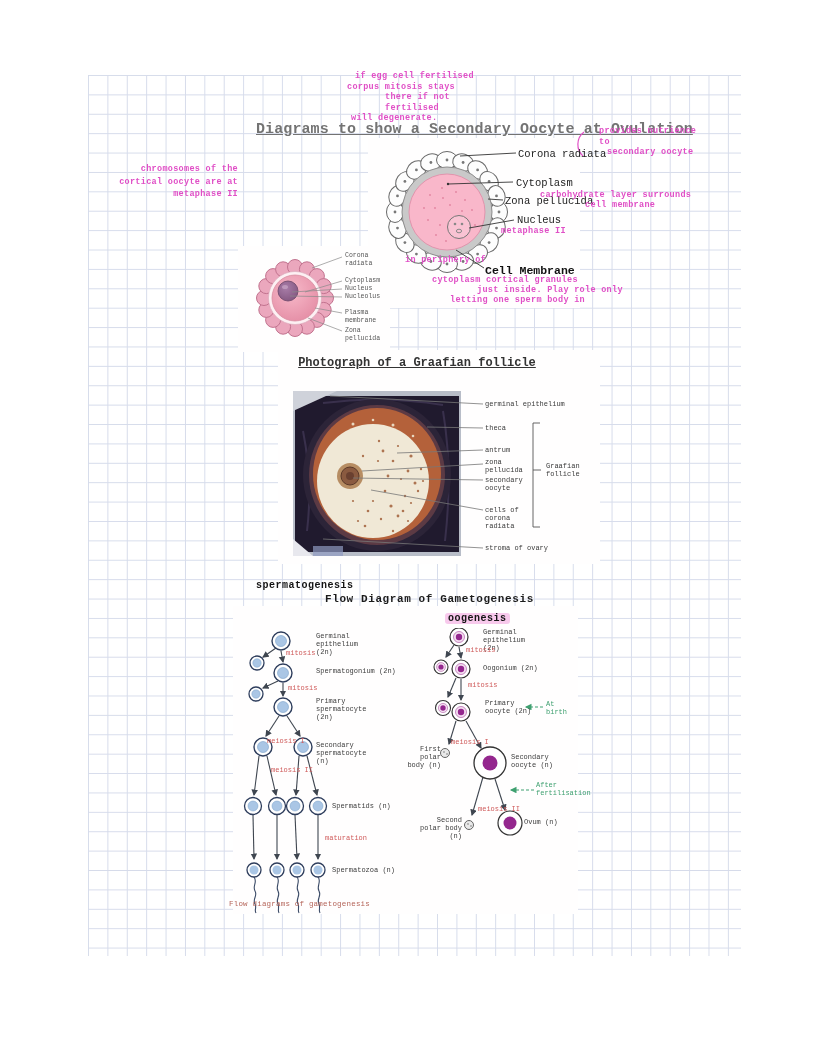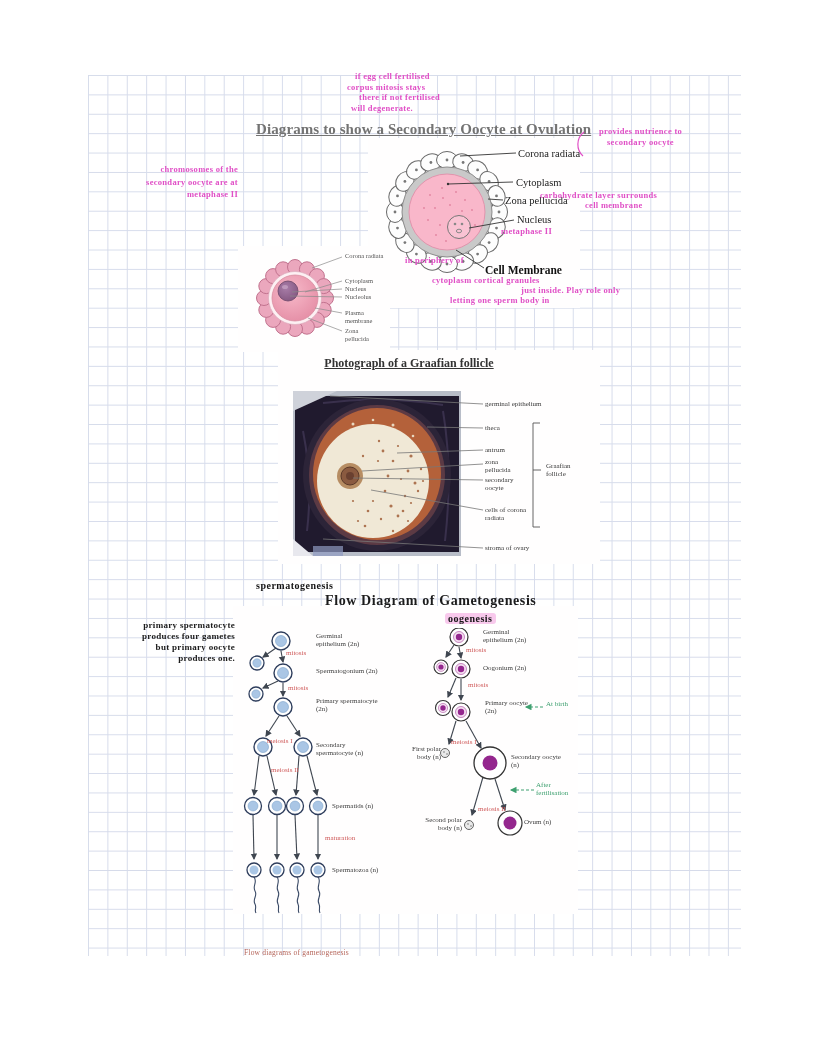--- a/index.html
+++ b/index.html
@@ -1,30 +1,30 @@
 <!DOCTYPE html>
 <html><head>
 <meta charset="utf-8">
 <style>
   html,body{margin:0;padding:0;background:#fff;}
   #page{position:relative;width:828px;height:1037px;background:#ffffff;overflow:hidden;
-        font-family:Liberation Serif, serif;}
+        font-family:Liberation Mono, monospace;}
   .abs{position:absolute;}
   #grid{position:absolute;left:88px;top:75px;width:653px;height:881px;
     background-image:
       linear-gradient(to right,#ccd3e6 1px,transparent 1px),
       linear-gradient(to bottom,#ccd3e6 1px,transparent 1px);
     background-size:19.4px 19.4px;opacity:.8;}
   .patch{position:absolute;background:#fffefe;}
   .hw-pink{color:#e04fc6;font-size:8.5px;letter-spacing:.3px;line-height:10.5px;font-weight:bold;}
   .hw-black{color:#1c1c1c;font-size:9px;letter-spacing:.3px;line-height:11px;font-weight:bold;}
   .hw-line{display:block;}
   #main-title{color:#737373;font-size:15px;font-weight:bold;text-decoration:underline;letter-spacing:.1px;}
   #photo-title{color:#333;font-size:12px;font-weight:bold;text-decoration:underline;text-align:center;}
-  #flow-title{color:#1c1c1c;font-size:14px;font-weight:bold;letter-spacing:.6px;}
+  #flow-title{color:#1c1c1c;font-size:11px;font-weight:bold;letter-spacing:.6px;}
   .diag-lbl{color:#222;font-size:10.5px;}
   .diag-lbl-bold{color:#111;font-size:11.5px;font-weight:bold;}
   .sm-lbl{color:#555;font-size:6.5px;line-height:7.5px;}
   .ph-lbl{color:#3a3a3a;font-size:7px;line-height:8px;}
   .fl-lbl{color:#3d3d3d;font-size:7px;line-height:8px;}
   .fl-red{color:#cf5a5a;font-size:7px;}
   .fl-green{color:#3fa070;font-size:7px;line-height:8px;}
   .fl-head{color:#141414;font-size:10px;font-weight:bold;letter-spacing:.5px;}
   .fl-caption{color:#b5655a;font-size:7.5px;letter-spacing:.2px;}
   .right{text-align:right;}
@@ -37,37 +37,37 @@
   <div id="grid"></div>
 
   <div class="patch" style="left:368px;top:138px;width:212px;height:170px;"></div>
   <div class="patch" style="left:238px;top:246px;width:152px;height:106px;"></div>
   <div class="patch" style="left:278px;top:350px;width:322px;height:214px;"></div>
   <div class="patch" style="left:233px;top:606px;width:345px;height:308px;"></div>
 
   <div class="abs hw-pink" style="left:355px;top:71px;width:135px;">
     <span class="hw-line">if egg cell fertilised</span>
     <span class="hw-line" style="margin-left:-8px;">corpus mitosis stays</span>
-    <span class="hw-line" style="margin-left:4px;">there if not fertilised</span>
+    <span class="hw-line" style="margin-left:4px;padding-left:26px;">there if not fertilised</span>
     <span class="hw-line" style="margin-left:-4px;">will degenerate.</span>
   </div>
 
   <div class="abs" style="left:256px;top:121px;" id="main-title">Diagrams to show a Secondary Oocyte at Ovulation</div>
 
   <div class="abs hw-pink" style="left:599px;top:126px;width:110px;">
     <span class="hw-line">provides nutrience to</span>
     <span class="hw-line" style="margin-left:8px;">secondary oocyte</span>
   </div>
   <svg class="abs" style="left:573px;top:130px;" width="14" height="28">
     <path d="M10,26 C3,20 3,8 11,2" stroke="#e04fc6" stroke-width="1.2" fill="none"></path>
   </svg>
 
   <div class="abs hw-pink center" style="left:98px;top:163px;width:140px;line-height:12.5px;">
     <span class="hw-line">chromosomes of the</span>
-    <span class="hw-line">secondary oocyte are at</span>
+    <span class="hw-line">cortical oocyte are at</span>
     <span class="hw-line">metaphase II</span>
   </div>
 
   <svg class="abs" style="left:380px;top:140px;" width="135" height="152" viewBox="0 0 135 152">
     <g>
       <g fill="#fdfdfd" stroke="#6a6a6a" stroke-width="1">
         <ellipse cx="119" cy="72" rx="10.5" ry="8.5" transform="rotate(90 119 72)"></ellipse>
         <ellipse cx="116.5" cy="88.1" rx="10.5" ry="8.5" transform="rotate(108 116.5 88.1)"></ellipse>
         <ellipse cx="109.1" cy="102.6" rx="10.5" ry="8.5" transform="rotate(126 109.1 102.6)"></ellipse>
         <ellipse cx="97.6" cy="114.1" rx="10.5" ry="8.5" transform="rotate(144 97.6 114.1)"></ellipse>
@@ -154,21 +154,21 @@
   <div class="abs diag-lbl" style="left:505px;top:195px;">Zona pellucida</div>
   <div class="abs diag-lbl" style="left:517px;top:214px;">Nucleus</div>
   <div class="abs hw-pink" style="left:501px;top:226px;">metaphase II</div>
   <div class="abs diag-lbl-bold" style="left:485px;top:264px;">Cell Membrane</div>
 
   <div class="abs hw-pink" style="left:540px;top:190px;">carbohydrate layer surrounds</div>
   <div class="abs hw-pink" style="left:585px;top:200px;">cell membrane</div>
 
   <div class="abs hw-pink" style="left:405px;top:255px;">in periphery of</div>
   <div class="abs hw-pink" style="left:432px;top:275px;">cytoplasm cortical granules</div>
-  <div class="abs hw-pink" style="left:481px;top:285px;padding-left:40px;">just inside. Play role only</div>
+  <div class="abs hw-pink" style="left:437px;top:285px;padding-left:40px;">just inside. Play role only</div>
   <div class="abs hw-pink" style="left:450px;top:295px;">letting one sperm body in</div>
 
   <svg class="abs" style="left:245px;top:248px;" width="100" height="105" viewBox="0 0 100 105">
     <defs>
       <radialGradient id="gcell" cx="0.42" cy="0.36" r="0.8">
         <stop offset="0" stop-color="#f7b9c9"></stop>
           <stop offset="1" stop-color="#e287a0"></stop>
       </radialGradient>
       <radialGradient id="gnuc" cx="0.4" cy="0.35" r="0.85">
         <stop offset="0" stop-color="#a87da8"></stop>
@@ -210,21 +210,21 @@
     </g>
   </svg>
 
   <div class="abs sm-lbl" style="left:345px;top:252px;width:40px;">Corona radiata</div>
   <div class="abs sm-lbl" style="left:345px;top:277px;">Cytoplasm</div>
   <div class="abs sm-lbl" style="left:345px;top:285px;">Nucleus</div>
   <div class="abs sm-lbl" style="left:345px;top:293px;">Nucleolus</div>
   <div class="abs sm-lbl" style="left:345px;top:309px;width:38px;">Plasma membrane</div>
   <div class="abs sm-lbl" style="left:345px;top:327px;width:35px;">Zona pellucida</div>
 
-  <div class="abs" id="photo-title" style="left:284px;top:356px;width:250px;">Photograph of a Graafian follicle</div>
+  <div class="abs" id="photo-title" style="left:292px;top:356px;width:250px;">Photograph of a Graafian follicle</div>
 
   <svg class="abs" style="left:293px;top:391px;" width="168" height="165" viewBox="0 0 168 165">
     <rect x="0" y="0" width="168" height="165" fill="#b8bdc8"></rect>
     <rect x="2" y="5" width="164" height="156" fill="#201a2e"></rect>
     <polygon points="0,0 44,0 0,20" fill="#cfd2da"></polygon>
     <polygon points="0,148 20,165 0,165" fill="#e8e8ee"></polygon>
     <rect x="20" y="155" width="30" height="10" fill="#8e9ac0" opacity="0.7"></rect>
     <g stroke="#4a3f60" stroke-width="2" fill="none" opacity="0.6">
       <path d="M10,40 Q20,90 14,140"></path>
         <path d="M150,20 Q160,80 152,150"></path>
@@ -297,26 +297,20 @@
   <div class="abs ph-lbl" style="left:485px;top:424px;">theca</div>
   <div class="abs ph-lbl" style="left:485px;top:446px;">antrum</div>
   <div class="abs ph-lbl" style="left:485px;top:458px;width:34px;">zona pellucida</div>
   <div class="abs ph-lbl" style="left:485px;top:476px;width:38px;">secondary oocyte</div>
   <div class="abs ph-lbl" style="left:485px;top:506px;width:52px;">cells of corona radiata</div>
   <div class="abs ph-lbl" style="left:485px;top:544px;">stroma of ovary</div>
   <div class="abs ph-lbl" style="left:546px;top:462px;width:34px;">Graafian follicle</div>
 
   <div class="abs" id="flow-title" style="left:325px;top:593px;">Flow Diagram of Gametogenesis</div>
 
-  <div class="abs hw-black center" style="left:100px;top:620px;width:135px;">
-    <span class="hw-line">primary spermatocyte</span>
-    <span class="hw-line">produces four gametes</span>
-    <span class="hw-line">but primary oocyte</span>
-    <span class="hw-line">produces one.</span>
-  </div>
 
   <div class="abs fl-head" style="left:256px;top:580px;">spermatogenesis</div>
   <div class="abs fl-head" style="left:445px;top:613px;background:#f8c9ec;padding:0 3px;border-radius:3px;">oogenesis</div>
 
   <svg class="abs" style="left:233px;top:628px;" width="160" height="290" viewBox="0 0 160 290">
     <defs>
       <marker id="ahs" markerWidth="7" markerHeight="7" refX="5" refY="3" orient="auto">
         <path d="M0,0 L6,3 L0,6 z" fill="#3f4650"></path>
       </marker>
     </defs>
@@ -384,21 +378,21 @@
   <div class="abs fl-lbl" style="left:316px;top:667px;width:85px;">Spermatogonium (2n)</div>
   <div class="abs fl-lbl" style="left:316px;top:697px;width:64px;">Primary spermatocyte (2n)</div>
   <div class="abs fl-lbl" style="left:316px;top:741px;width:64px;">Secondary spermatocyte (n)</div>
   <div class="abs fl-lbl" style="left:332px;top:802px;width:70px;">Spermatids (n)</div>
   <div class="abs fl-lbl" style="left:332px;top:866px;width:75px;">Spermatozoa (n)</div>
   <div class="abs fl-red" style="left:286px;top:649px;">mitosis</div>
   <div class="abs fl-red" style="left:288px;top:684px;">mitosis</div>
   <div class="abs fl-red" style="left:267px;top:737px;">meiosis I</div>
   <div class="abs fl-red" style="left:271px;top:766px;">meiosis II</div>
   <div class="abs fl-red" style="left:325px;top:834px;">maturation</div>
-  <div class="abs fl-caption" style="left:244px;top:900px;margin-top:48px;">Flow diagrams of gametogenesis</div>
+  <div class="abs fl-caption" style="left:229px;top:900px;">Flow diagrams of gametogenesis</div>
 
   <svg class="abs" style="left:405px;top:628px;" width="175" height="290" viewBox="0 0 175 290">
     <defs>
       <marker id="aho" markerWidth="7" markerHeight="7" refX="5" refY="3" orient="auto">
         <path d="M0,0 L6,3 L0,6 z" fill="#3f4650"></path>
       </marker>
       <marker id="ahg" markerWidth="7" markerHeight="7" refX="5" refY="3" orient="auto">
         <path d="M0,0 L6,3 L0,6 z" fill="#3fa070"></path>
       </marker>
     </defs>

